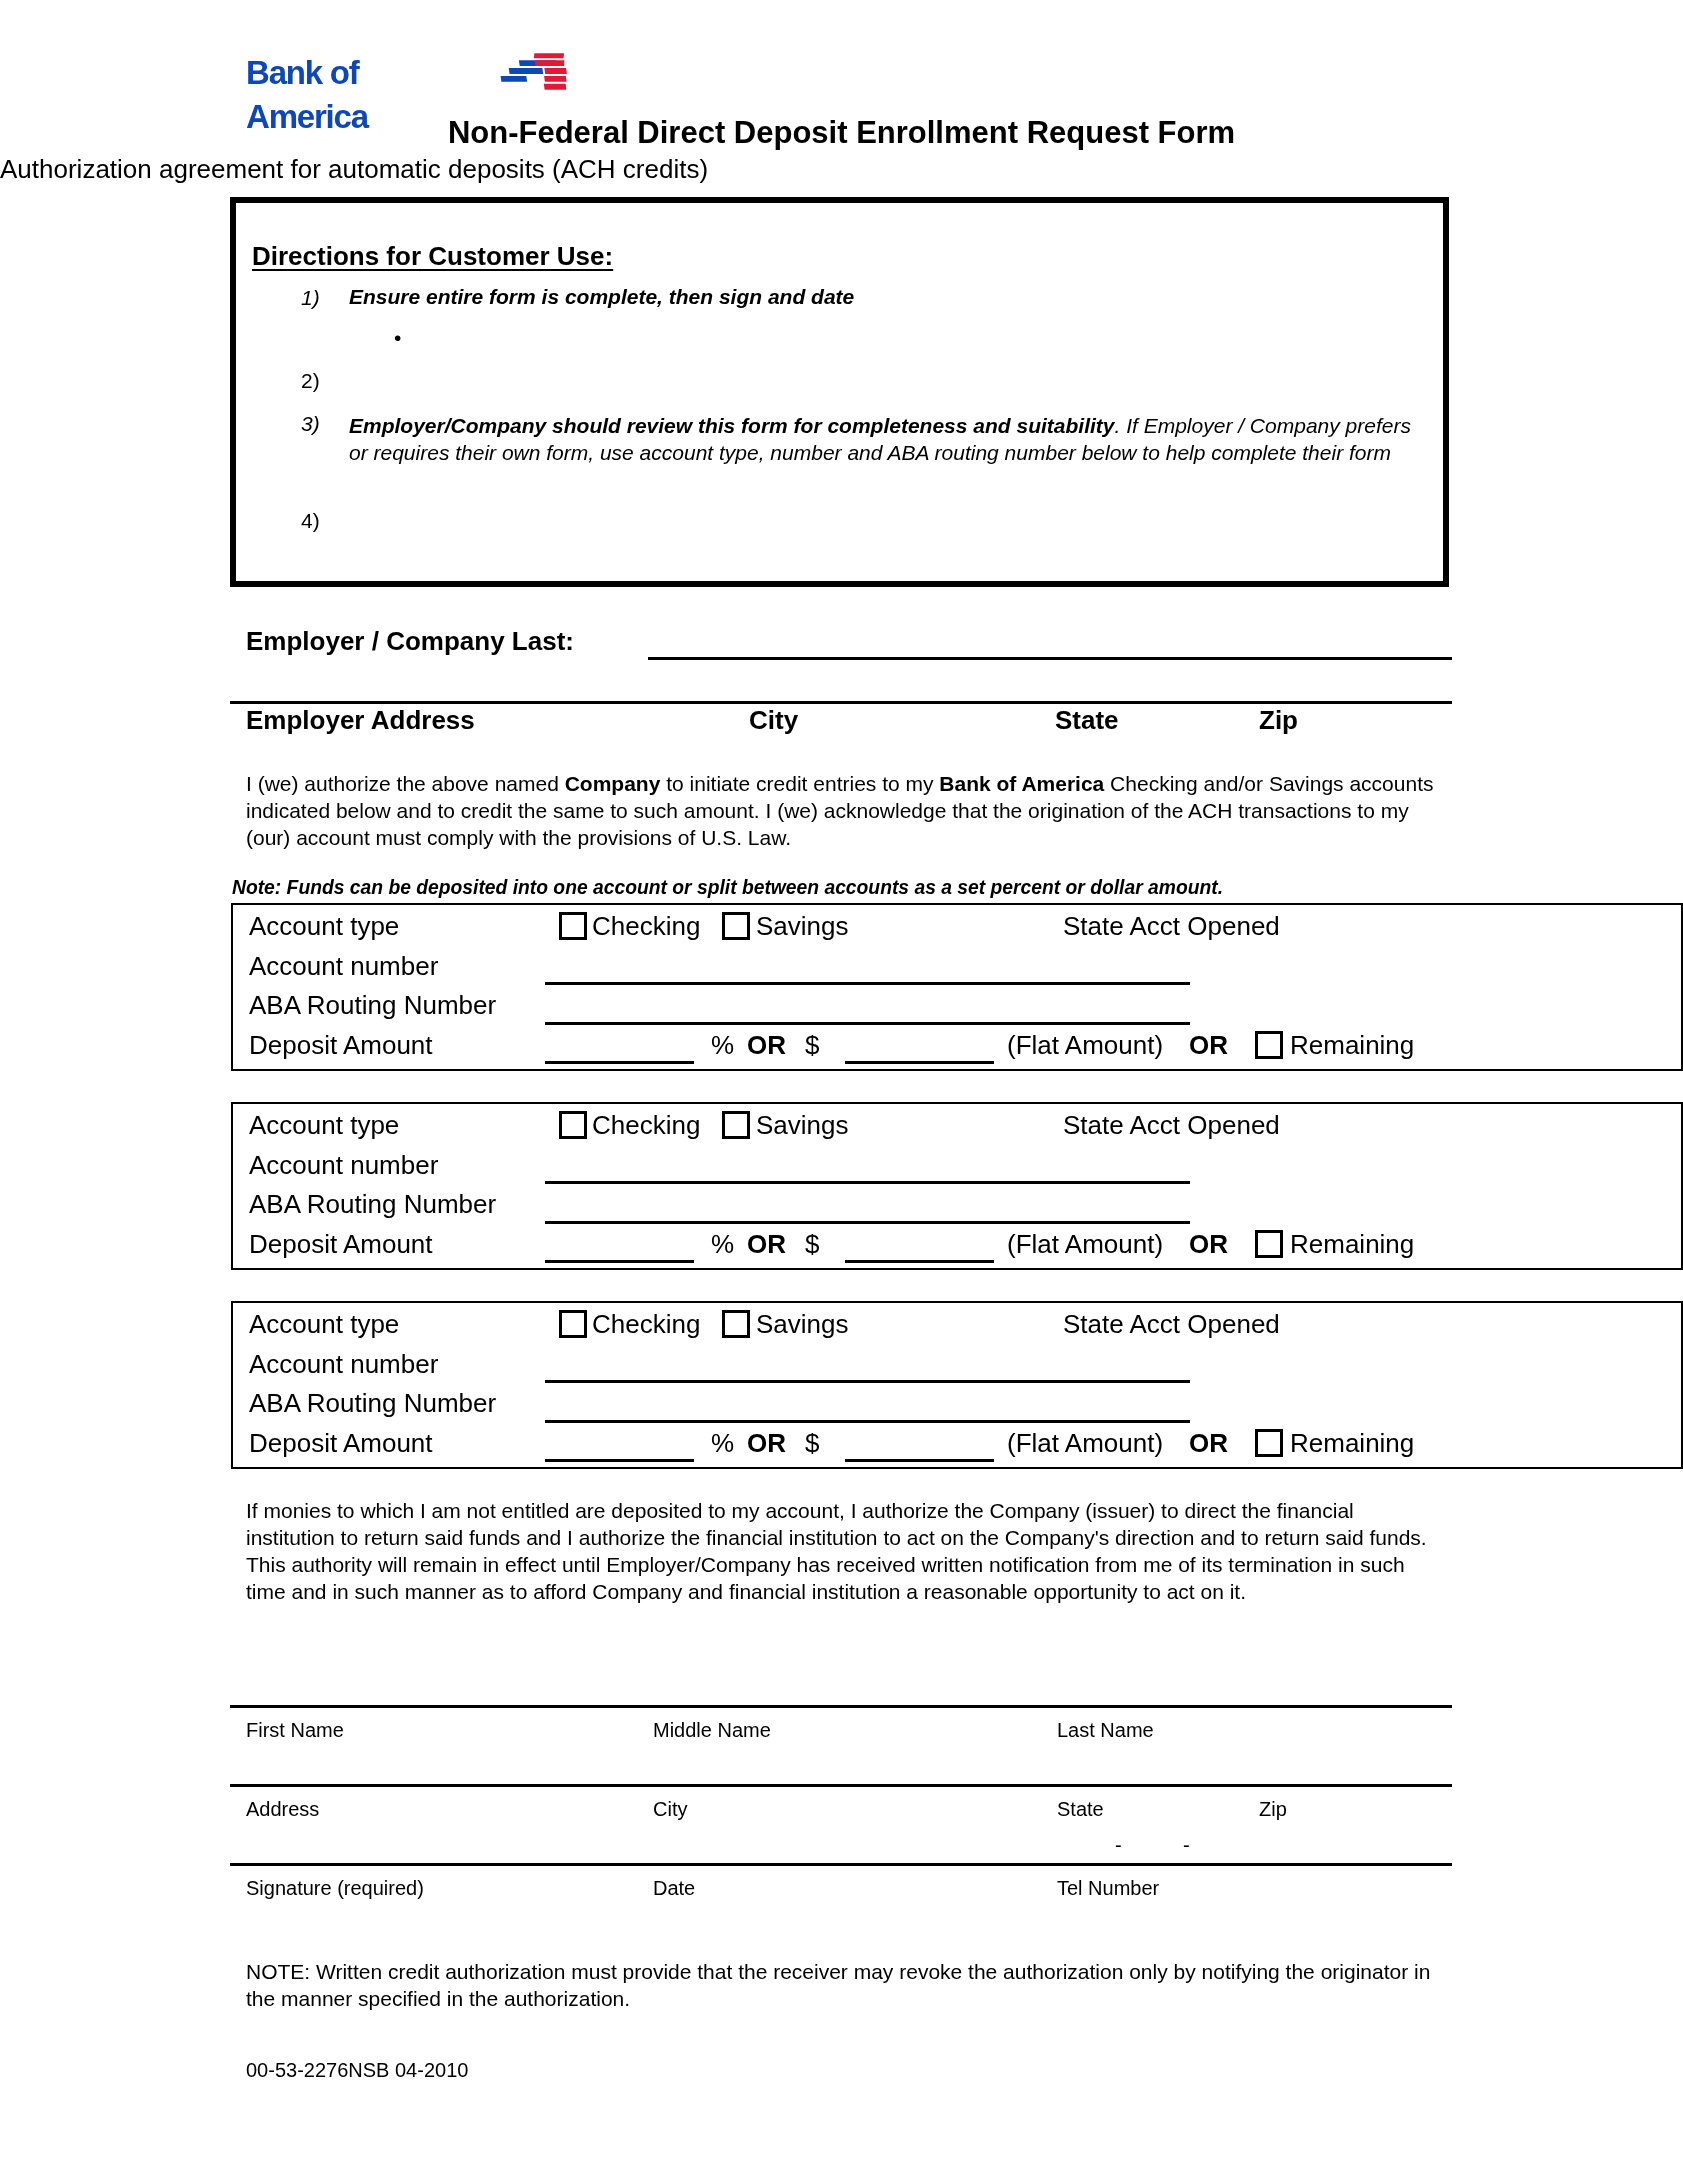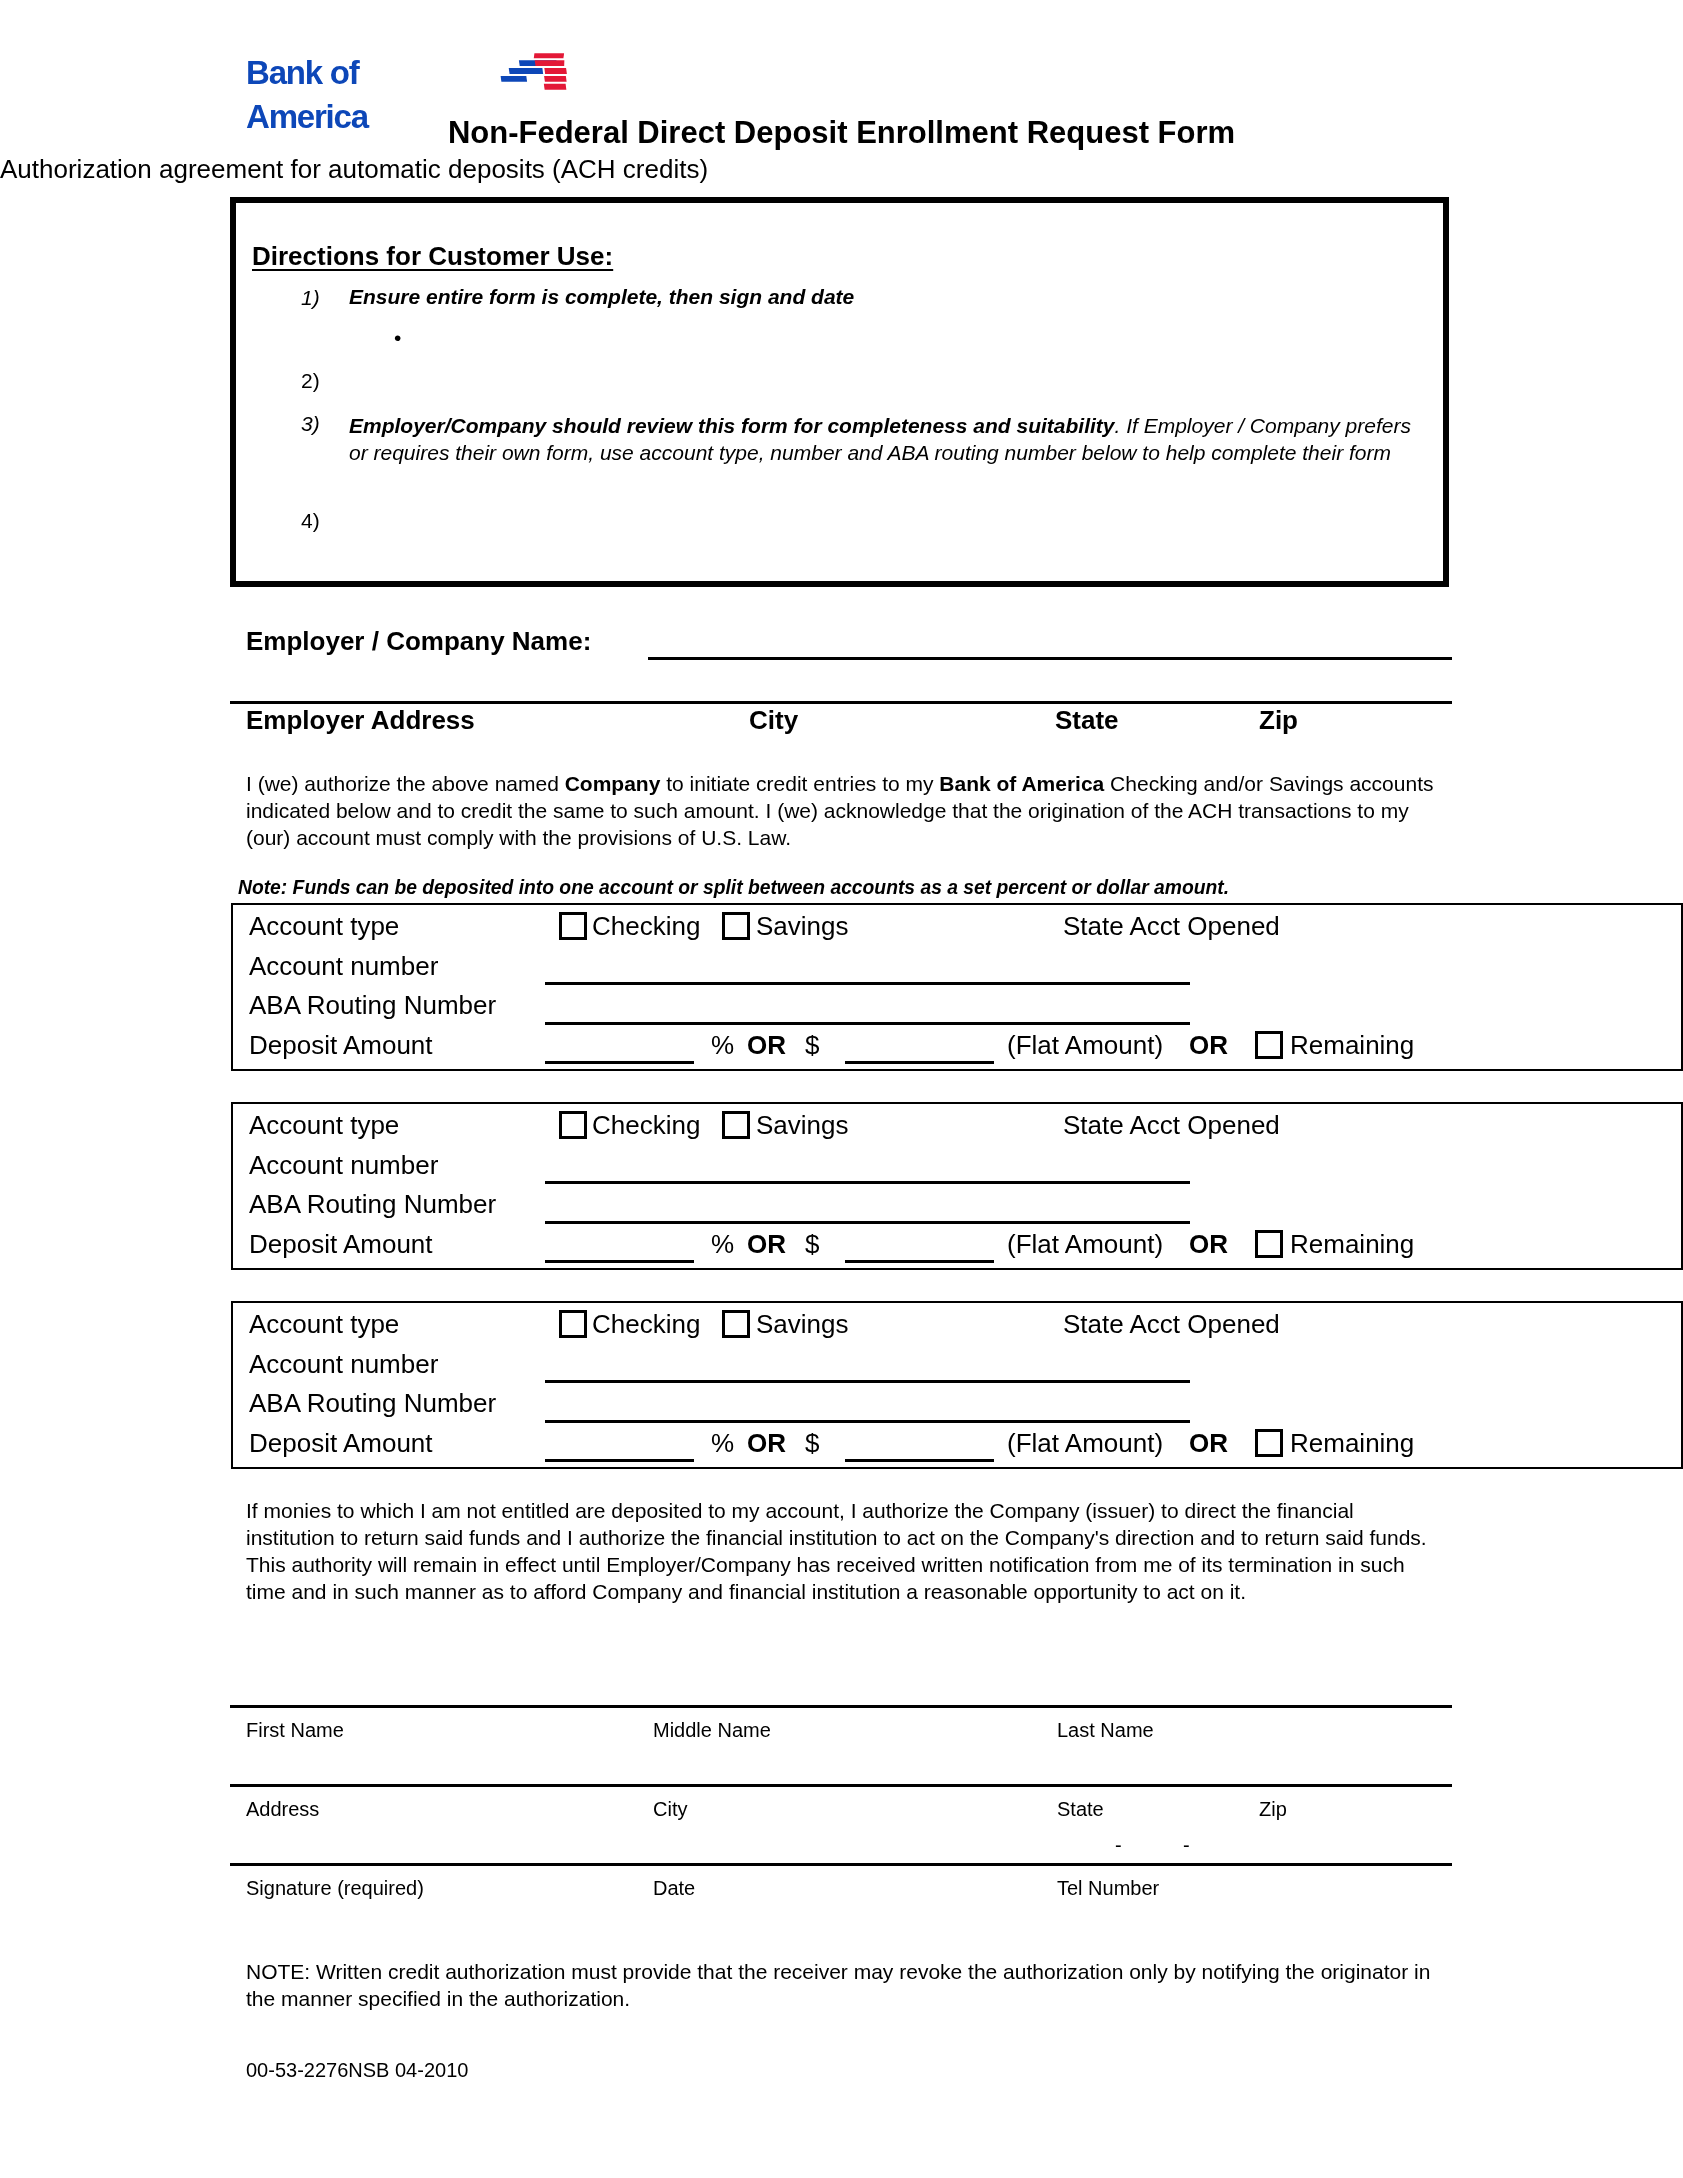--- a/index.html
+++ b/index.html
@@ -82,35 +82,35 @@
   <div class="dir-num" style="top:166px;">2)</div>
 
   <div class="dir-num it" style="top:209px;">3)</div>
   <div class="dir-text it" style="top:209px;">
     <span class="bi">Employer/Company should review this form for completeness and suitability</span><span>. If Employer / Company prefers or requires  their own form, use account type, number and ABA routing number below to help complete their form</span>
   </div>
 
   <div class="dir-num" style="top:306px;">4)</div>
 </div>
 
-<div class="abs emp-label" style="left:246px; top:626px;">Employer  / Company Name:</div>
+<div class="abs emp-label" style="left:246px; top:626px;">Employer  / Company Last:</div>
 <input class="blank" style="left: 648px; top: 624px; width: 804px; height: 34px; font-size: 24px;" value="">
 <div class="line" style="left:648px; top:657px; width:804px; height:3px;"></div>
 
 <div class="line" style="left:230px; top:701px; width:1222px; height:2.5px;"></div>
 <div class="abs emp-label" style="left:246px; top:705px;">Employer  Address</div>
 <div class="abs emp-label" style="left:749px; top:705px;">City</div>
 <div class="abs emp-label" style="left:1055px; top:705px;">State</div>
 <div class="abs emp-label" style="left:1259px; top:705px;">Zip</div>
 
 <div class="para" style="top:770px;">
   <span>I (we) authorize the above named </span><b>Company</b><span> to initiate credit entries to my </span><b>Bank of America</b><span> Checking and/or Savings accounts indicated below and to credit the same to such amount. I (we) acknowledge that the origination of the ACH transactions to my (our) account must comply with the provisions of U.S. Law.</span>
 </div>
 
-<div class="abs note-italic" style="left:238px; top:877px;">Note:  Funds can be deposited into one account or split between accounts as a set percent or dollar amount.</div>
+<div class="abs note-italic" style="left:232px; top:877px;">Note:  Funds can be deposited into one account or split between accounts as a set percent or dollar amount.</div>
 
 <div id="deposits">
     <div class="dep-box" style="top: 903px;">
     <div class="dep-label" style="top:6px;">Account type</div>
     <div class="cb" style="left:326px; top:7px;"></div>
     <div class="dep-text" style="left:359px; top:6px;">Checking</div>
     <div class="cb" style="left:489px; top:7px;"></div>
     <div class="dep-text" style="left:523px; top:6px;">Savings</div>
     <div class="dep-text" style="left:830px; top:6px;">State Acct Opened</div>
 

